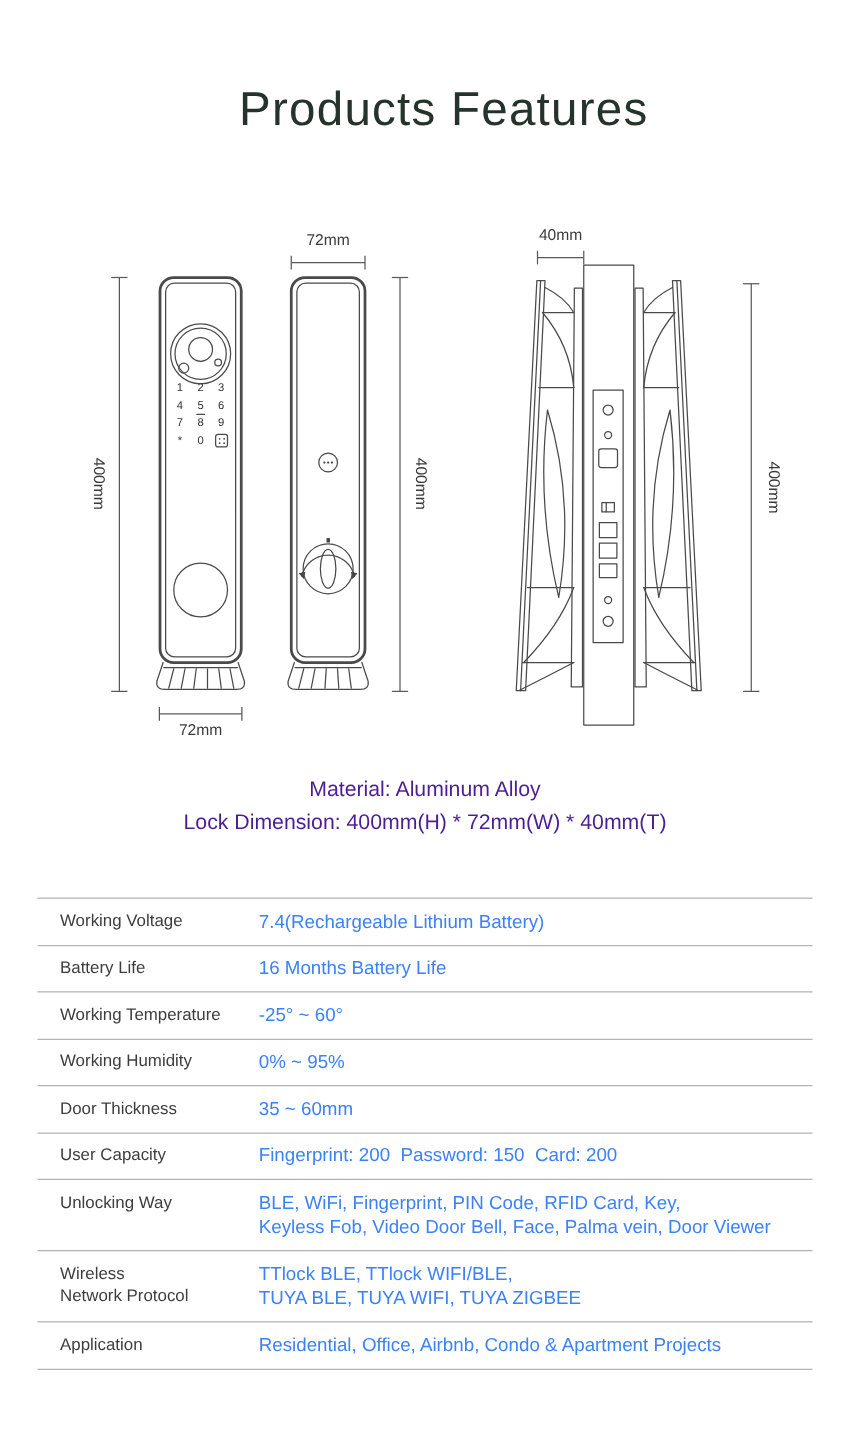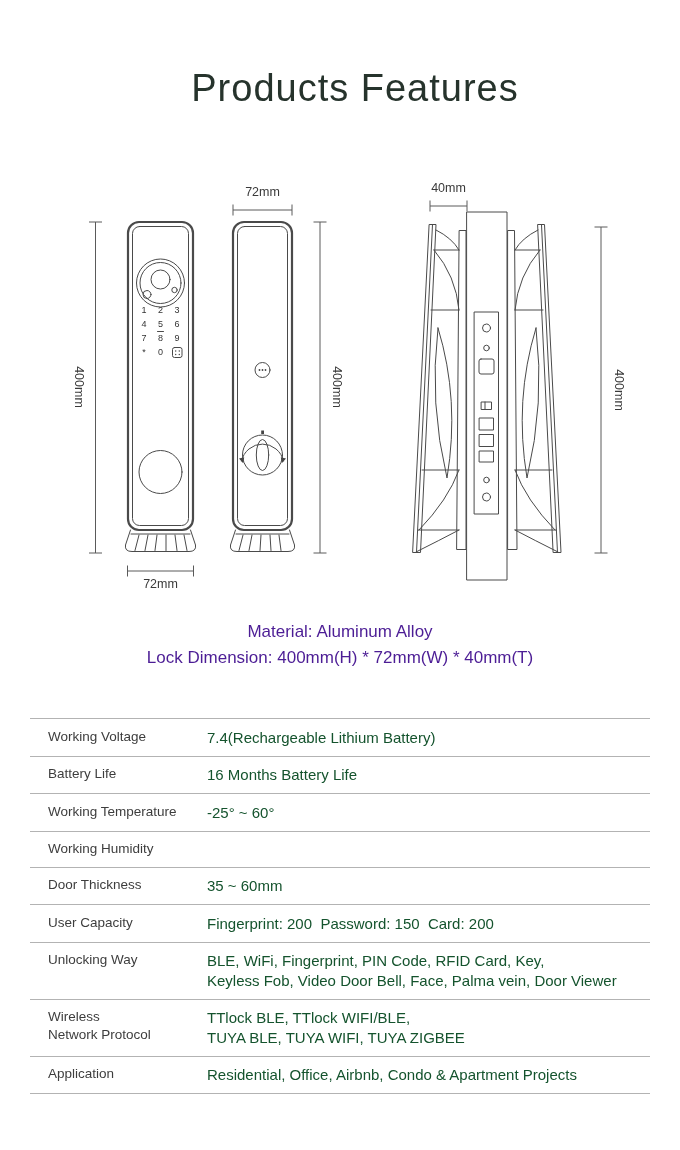--- a/index.html
+++ b/index.html
@@ -12,21 +12,21 @@
   .ln2{stroke-width:2.2;}
   .dimln{stroke:#5a5a5a;stroke-width:1;fill:none;}
   .dim{font:12.5px "Liberation Sans",sans-serif;fill:#3a3a3a;}
   .kp{font:9px "Liberation Sans",sans-serif;fill:#333;text-anchor:middle;}
   .material{position:absolute;top:619px;left:0;width:100%;text-align:center;
             font-size:17px;color:#4c1d95;line-height:26px;}
   .specs{position:absolute;top:718px;left:30px;width:620px;border-top:1px solid #b3b3b3;}
   .spec-row{display:flex;align-items:flex-start;border-bottom:1px solid #b3b3b3;padding:8.5px 0;}
   .spec-label{width:177px;padding-left:18px;box-sizing:border-box;font-size:13.5px;
               color:#3d3d3d;line-height:18px;}
-  .spec-value{flex:1;font-size:15px;color:#14532d;line-height:19.5px;white-space:pre-wrap;}
+  .spec-value{flex:1;font-size:15px;color:#3b82f6;line-height:19.5px;white-space:pre-wrap;}
 </style>
 </head>
 <body>
 
 <div class="page">
 
   <h1 class="title">Products Features</h1>
 
   <svg class="diagram" width="680" height="420" viewBox="0 0 680 420">
 
@@ -214,20 +214,21 @@
       <div class="spec-row">
         <div class="spec-label">
           <div>Working Temperature</div>
         </div>
         <div class="spec-value"><div>-25° ~ 60°</div></div>
       </div>
       <div class="spec-row">
         <div class="spec-label">
           <div>Working Humidity</div>
         </div>
+        <div class="spec-value"><div>0% ~ 95%</div></div>
       </div>
       <div class="spec-row">
         <div class="spec-label">
           <div>Door Thickness</div>
         </div>
         <div class="spec-value"><div>35 ~ 60mm</div></div>
       </div>
       <div class="spec-row">
         <div class="spec-label">
           <div>User Capacity</div>

